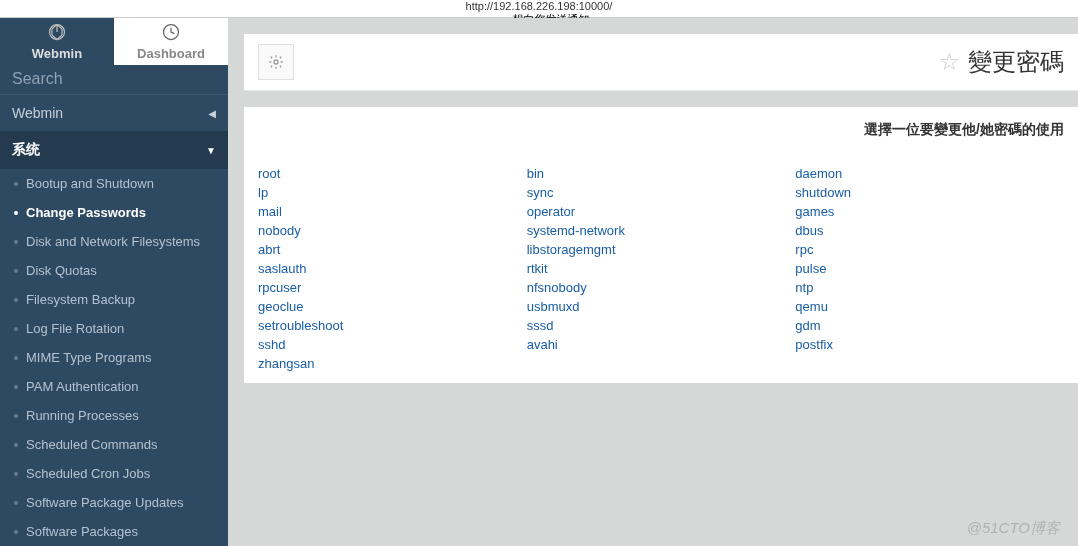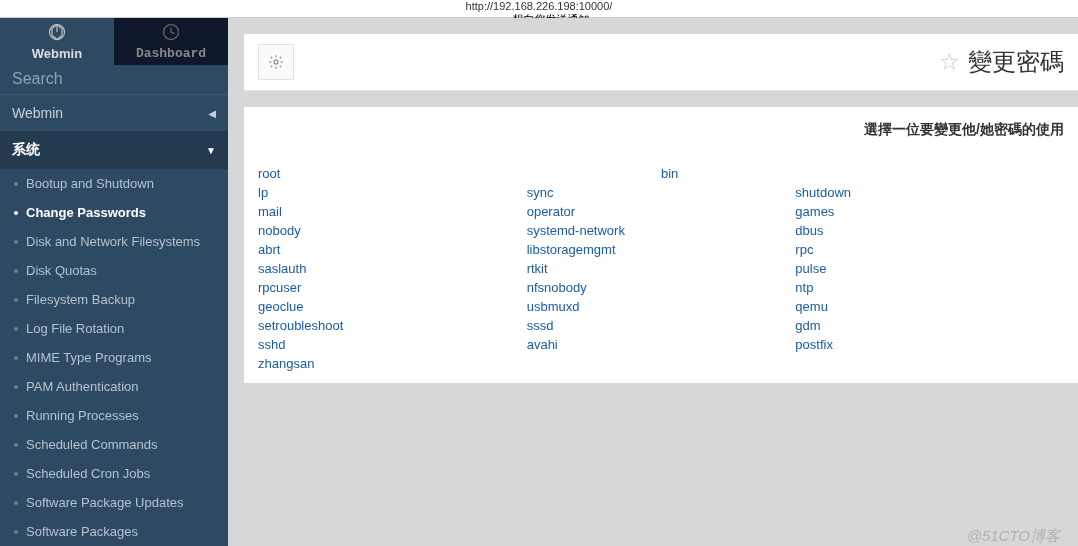--- a/index.html
+++ b/index.html
@@ -9,21 +9,21 @@
     .browser-url { color: #333; }
     .browser-text { margin-left: 24px; }
     .browser-btn { margin-left: 20px; padding: 1px 12px; border: 1px solid #999; background: #f5f5f5; font-size: 11px; font-weight: bold; }
     
     .app { display: flex; height: 528px; }
     
     .sidebar { width: 228px; background: #2e4962; color: #fff; display: flex; flex-direction: column; }
     
     .top-tabs { display: flex; height: 62px; }
     .top-tab { flex: 1; display: flex; flex-direction: column; align-items: center; justify-content: center; cursor: pointer; }
-    .top-tab.inactive { background: #0f172a; font-family: Liberation Mono, monospace; }
+    .top-tab.inactive { background: #ffffff; }
     .tab-icon { width: 20px; height: 20px; margin-bottom: 4px; }
     .tab-label { font-size: 13px; font-weight: bold; color: #ddd; }
     .top-tab.inactive .tab-label { color: #888; }
     
     .search-bar { height: 40px; display: flex; align-items: center; padding: 0 12px; border-bottom: 1px solid rgba(255,255,255,0.08); }
     .search-input { flex: 1; background: transparent; border: none; color: #8da2b5; font-size: 16px; outline: none; }
     .search-input::placeholder { color: #8da2b5; }
     .search-icon { color: #8da2b5; }
     
     .nav-section { padding: 10px 12px; display: flex; align-items: center; justify-content: space-between; cursor: pointer; font-size: 14px; color: #c5d0d9; }
@@ -44,21 +44,21 @@
     .title-text { font-size: 24px; color: #333; }
     
     .content-panel { background: #fff; margin-top: 16px; padding: 10px 14px; }
     .content-heading { text-align: right; font-size: 14px; color: #333; padding: 4px 0; font-weight: bold; }
     
     .user-table { width: 100%; margin-top: 21px; }
     .user-row { display: flex; }
     .user-cell { flex: 1; padding: 2px 0; }
     .user-link { color: #1a5da4; text-decoration: none; cursor: pointer; font-size: 13px; }
     
-    .watermark { position: fixed; bottom: 0; right: 18px; color: rgba(0,0,0,0.18); font-size: 15px; font-style: italic; }
+    .watermark { position: fixed; bottom: 8px; right: 18px; color: rgba(0,0,0,0.18); font-size: 15px; font-style: italic; }
   </style>
 </head>
 <body>
 
 <div class="browser-bar">
   <span class="browser-url">http://192.168.226.198:10000/</span>
   <span class="browser-text">想向您发送通知</span>
   <button class="browser-btn">允许</button>
   <button class="browser-btn">禁止</button>
 </div>
@@ -169,20 +169,21 @@
         <span class="title-text">變更密碼</span>
       </div>
     </div>
 
     <div class="content-panel">
       <div class="content-heading">選擇一位要變更他/她密碼的使用</div>
       <div class="user-table" id="user-table">
           <div class="user-row">
             <div class="user-cell"><a class="user-link">root</a></div>
             <div class="user-cell"><a class="user-link">bin</a></div>
+            <div class="user-cell"><a class="user-link">daemon</a></div>
           </div>
           <div class="user-row">
             <div class="user-cell"><a class="user-link">lp</a></div>
             <div class="user-cell"><a class="user-link">sync</a></div>
             <div class="user-cell"><a class="user-link">shutdown</a></div>
           </div>
           <div class="user-row">
             <div class="user-cell"><a class="user-link">mail</a></div>
             <div class="user-cell"><a class="user-link">operator</a></div>
             <div class="user-cell"><a class="user-link">games</a></div>

